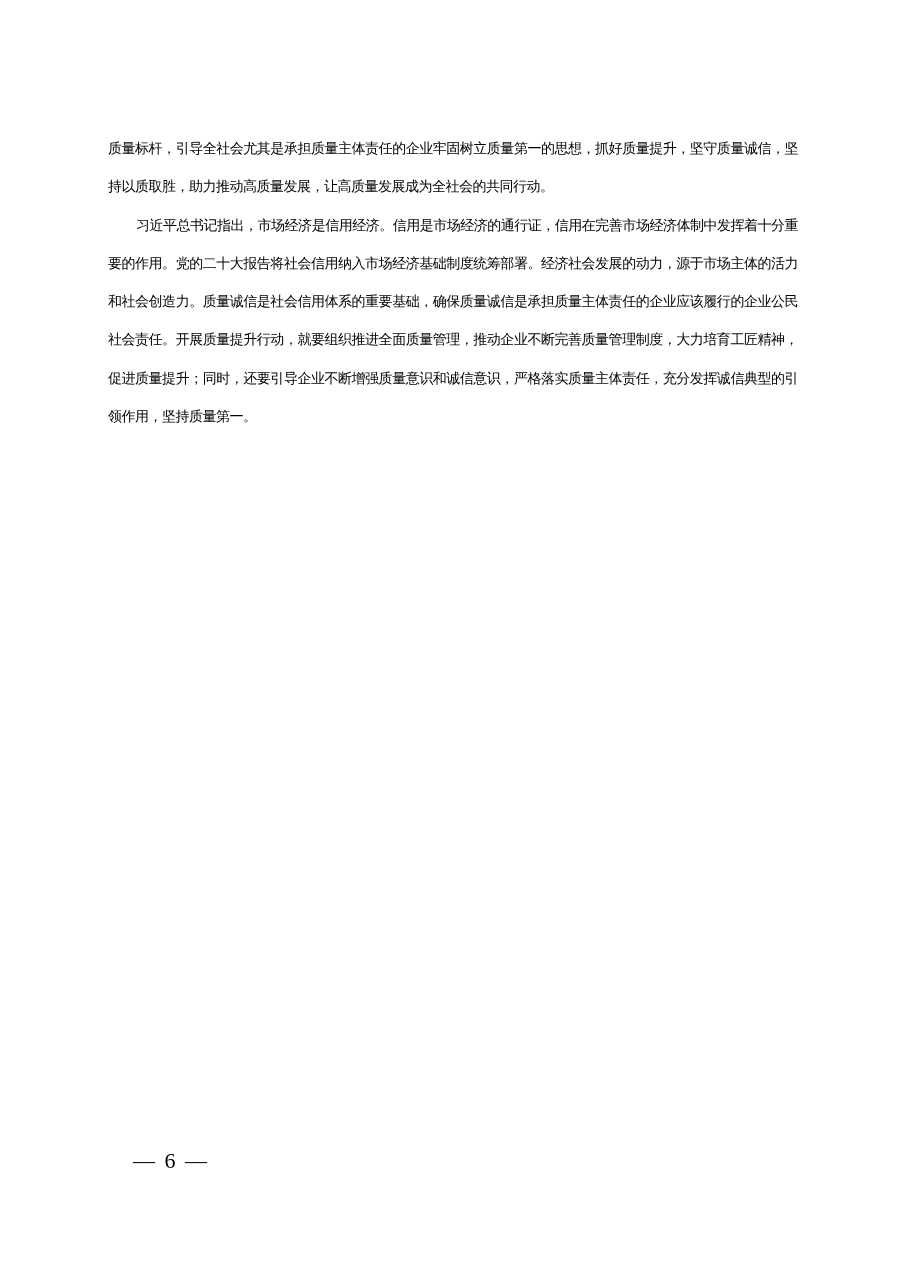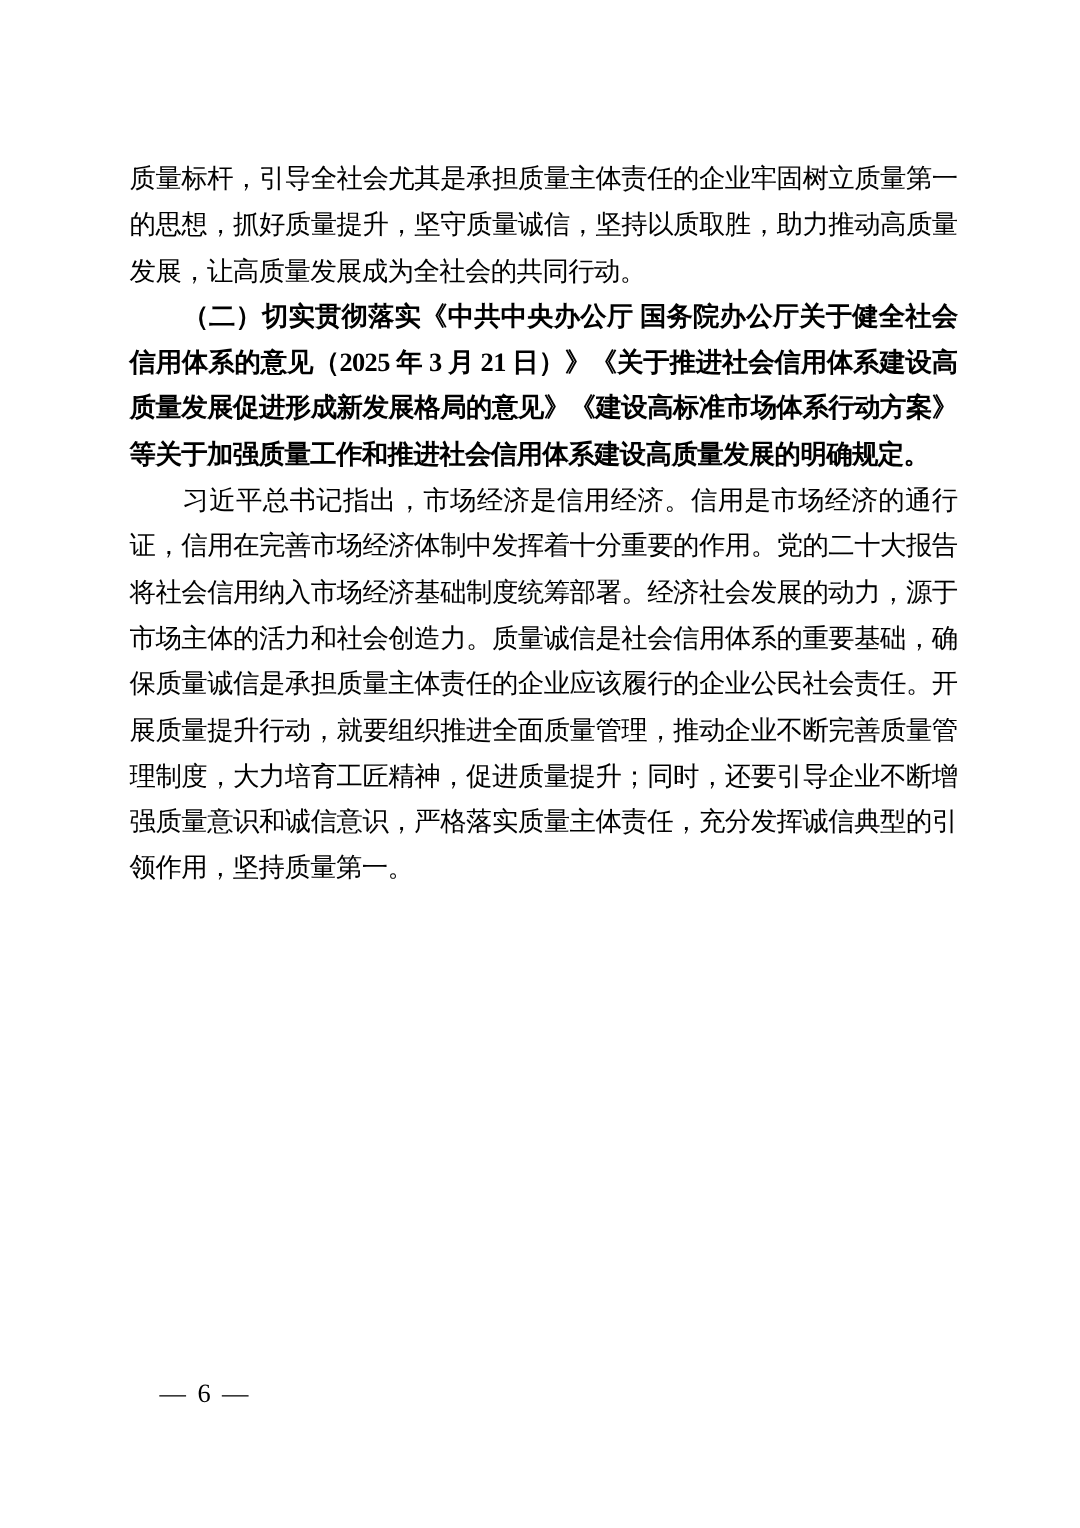--- a/index.html
+++ b/index.html
@@ -15,21 +15,21 @@
     background: #ffffff;
     overflow: hidden;
     font-family: "Liberation Serif", "DejaVu Serif", serif;
     color: #000000;
   }
   .content {
     position: absolute;
     left: 108px;
     top: 130px;
     width: 690px;
-    font-size: 22px;
+    font-size: 14px;
     line-height: 38.3px;
     letter-spacing: -0.5px;
     text-align: justify;
   }
   .para {
     margin: 0;
     padding: 0;
   }
   .para.indent {
     text-indent: 2em;
@@ -46,17 +46,16 @@
     letter-spacing: 2px;
     color: #000000;
   }
 </style>
 </head>
 <body>
 
 <div class="page">
   <div class="content">
     <p class="para">质量标杆，引导全社会尤其是承担质量主体责任的企业牢固树立质量第一的思想，抓好质量提升，坚守质量诚信，坚持以质取胜，助力推动高质量发展，让高质量发展成为全社会的共同行动。</p>
-    <p class="para indent bold">（二）切实贯彻落实《中共中央办公厅 国务院办公厅关于健全社会信用体系的意见（2025 年 3 月 21 日）》《关于推进社会信用体系建设高质量发展促进形成新发展格局的意见》《建设高标准市场体系行动方案》等关于加强质量工作和推进社会信用体系建设高质量发展的明确规定。</p>
     <p class="para indent">习近平总书记指出，市场经济是信用经济。信用是市场经济的通行证，信用在完善市场经济体制中发挥着十分重要的作用。党的二十大报告将社会信用纳入市场经济基础制度统筹部署。经济社会发展的动力，源于市场主体的活力和社会创造力。质量诚信是社会信用体系的重要基础，确保质量诚信是承担质量主体责任的企业应该履行的企业公民社会责任。开展质量提升行动，就要组织推进全面质量管理，推动企业不断完善质量管理制度，大力培育工匠精神，促进质量提升；同时，还要引导企业不断增强质量意识和诚信意识，严格落实质量主体责任，充分发挥诚信典型的引领作用，坚持质量第一。</p>
   </div>
   <div class="footer">— 6 —</div>
 </div>
 
 </body></html>

